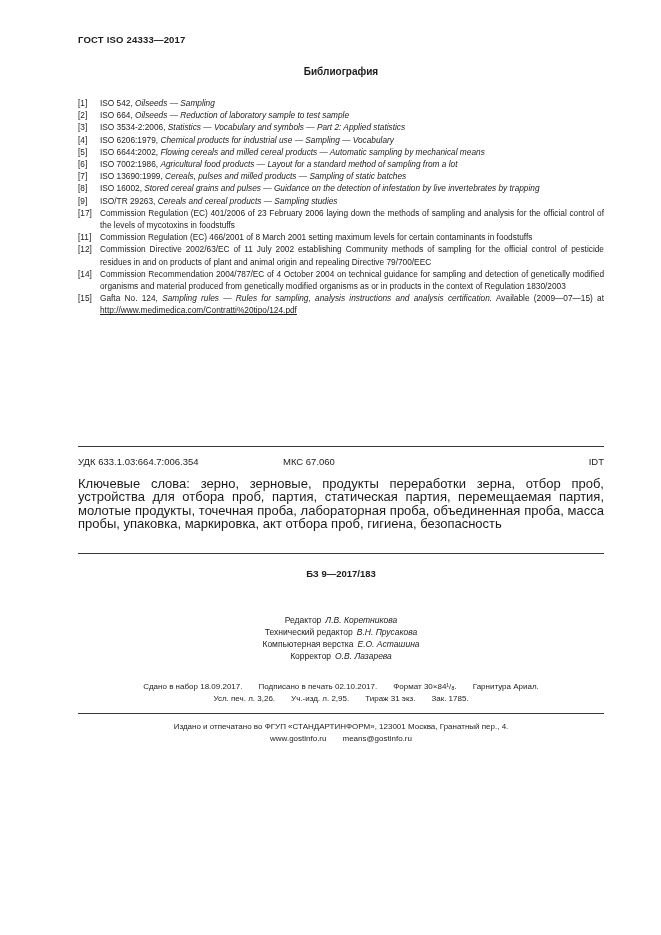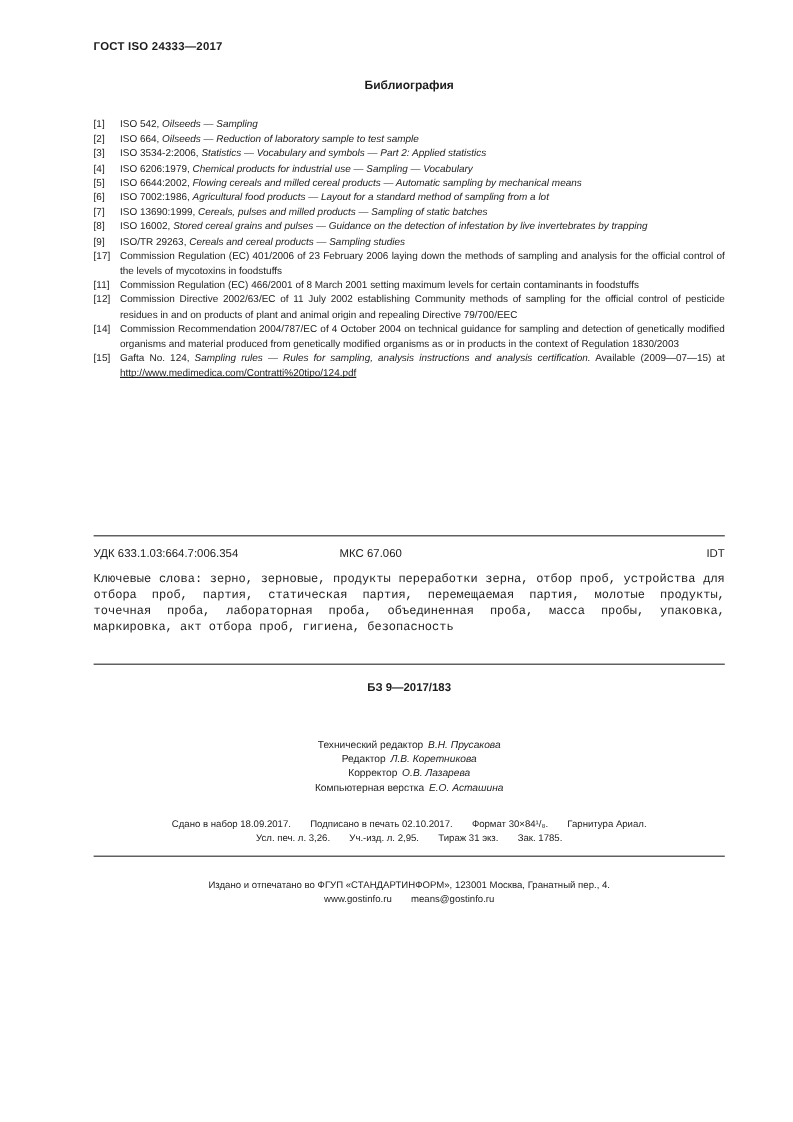--- a/index.html
+++ b/index.html
@@ -45,24 +45,23 @@
   .udk-row {
     margin-top: 9px;
     display: flex;
     font-size: 9.5px;
   }
   .udk-code { flex: none; width: 205px; }
   .mks-code { flex: 1; }
   .idt-code { flex: none; }
   .keywords {
     margin-top: 10px;
-    font-size: 10px;
+    font-size: 13px;
     line-height: 13.6px;
     text-align: justify;
-    font-family: Liberation Mono, monospace;
   }
   .rule-2 { margin-top: 22px; }
   .bz-code {
     margin-top: 14px;
     text-align: center;
     font-size: 9.5px;
     font-weight: bold;
   }
   .editors {
     margin-top: 35px;
@@ -74,21 +73,21 @@
   .editors .role { margin-right: 4px; }
   .imprint {
     margin-top: 19px;
     text-align: center;
     font-size: 8px;
     line-height: 12px;
   }
   .imprint .seg + .seg { margin-left: 16px; }
   .rule-3 { margin-top: 8px; }
   .pub-footer {
-    margin-top: 18px;
+    margin-top: 7px;
     text-align: center;
     font-size: 8px;
     line-height: 12px;
   }
   .pub-footer .seg + .seg { margin-left: 16px; }
 </style>
 </head>
 <body>
 
 <div class="page">
@@ -164,24 +163,24 @@
     <span class="idt-code">IDT</span>
   </div>
 
   <div class="keywords">Ключевые слова: зерно, зерновые, продукты переработки зерна, отбор проб, устройства для отбора проб, партия, статическая партия, перемещаемая партия, молотые продукты, точечная проба, лабораторная проба, объединенная проба, масса пробы, упаковка, маркировка, акт отбора проб, гигиена, безопасность</div>
 
   <hr class="rule rule-2">
 
   <div class="bz-code">БЗ 9—2017/183</div>
 
   <div class="editors">
+    <div><span class="role">Редактор</span><i>Л.В. Коретникова</i></div>
     <div><span class="role">Технический редактор</span><i>В.Н. Прусакова</i></div>
-    <div><span class="role">Редактор</span><i>Л.В. Коретникова</i></div>
+    <div><span class="role">Компьютерная верстка</span><i>Е.О. Асташина</i></div>
     <div><span class="role">Корректор</span><i>О.В. Лазарева</i></div>
-    <div><span class="role">Компьютерная верстка</span><i>Е.О. Асташина</i></div>
   </div>
 
   <div class="imprint">
     <div>
       <span class="seg">Сдано в набор 18.09.2017.</span><span class="seg">Подписано в печать 02.10.2017.</span><span class="seg">Формат 30×84¹/₈.</span><span class="seg">Гарнитура Ариал.</span>
     </div>
     <div>
       <span class="seg">Усл. печ. л. 3,26.</span><span class="seg">Уч.-изд. л. 2,95.</span><span class="seg">Тираж 31 экз.</span><span class="seg">Зак. 1785.</span>
     </div>
   </div>

